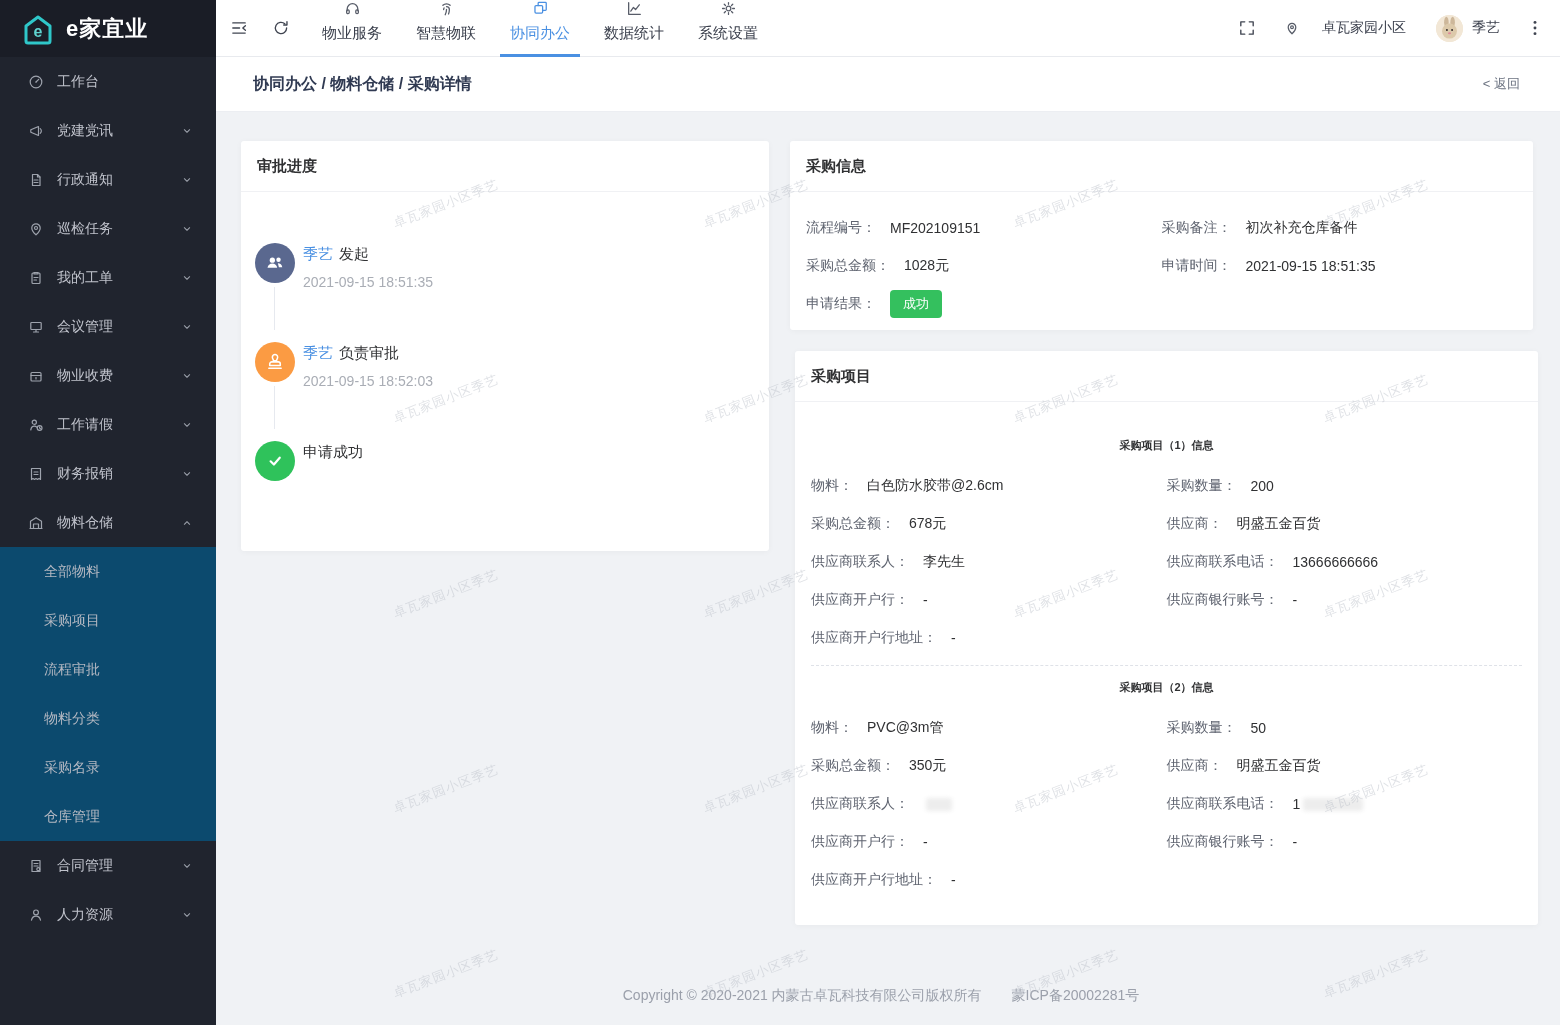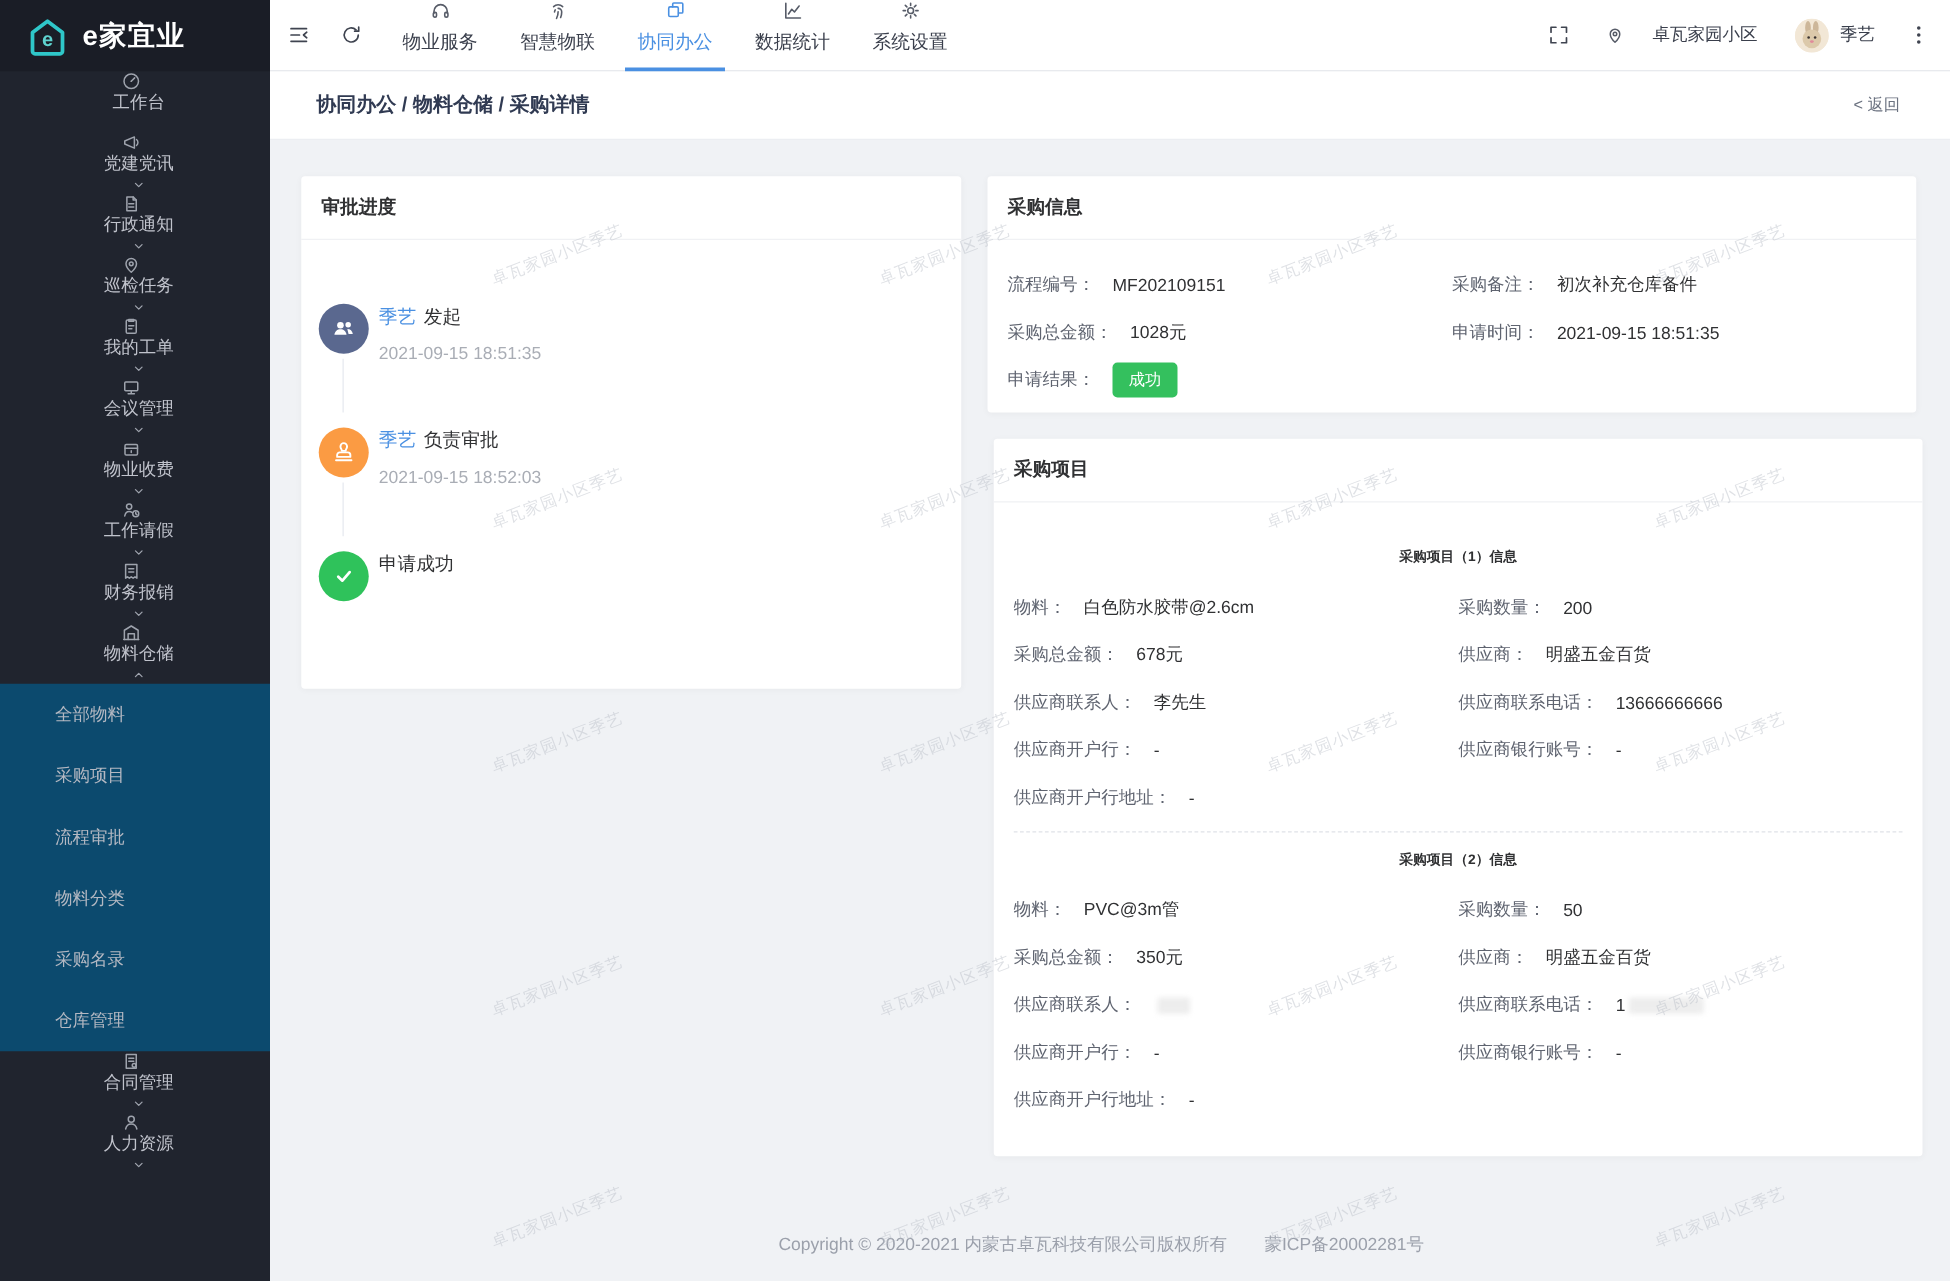--- a/index.html
+++ b/index.html
@@ -15,21 +15,21 @@
   .ic .f { fill:currentColor; stroke:none; }
 
   
   .sidebar { position:absolute; left:0; top:0; width:216px; height:1025px;
     background:#20242e; z-index:40; }
   .logo { height:57px; display:flex; align-items:center; gap:10px;
     padding-left:20px; background:#1a1d26; }
   .logo-house { width:36px; height:34px; }
   .logo-text { color:#fff; font-size:22px; font-weight:bold; letter-spacing:1px; }
   .side-item { height:49px; display:flex; align-items:center;
-    padding:0 22px 0 28px; color:#c0c3cc; font-size:14px; cursor:pointer;flex-direction:column; }
+    padding:0 22px 0 28px; color:#c0c3cc; font-size:14px; cursor:pointer; }
   .si-icon { width:16px; height:16px; margin-right:13px; color:#9ea3ad; flex:none; }
   .si-label { flex:1; }
   .chev { color:#9ea3ad; width:14px; height:14px; }
   .chev.up { transform:rotate(180deg); }
   .side-submenu { background:#0c4a6e;text-align:center; }
   .side-subitem { height:49px; display:flex; align-items:center;
     padding-left:44px; color:#b4b8c2; font-size:14px; cursor:pointer; }
 
   
   .main { position:absolute; left:216px; top:0; right:0; bottom:0; }

